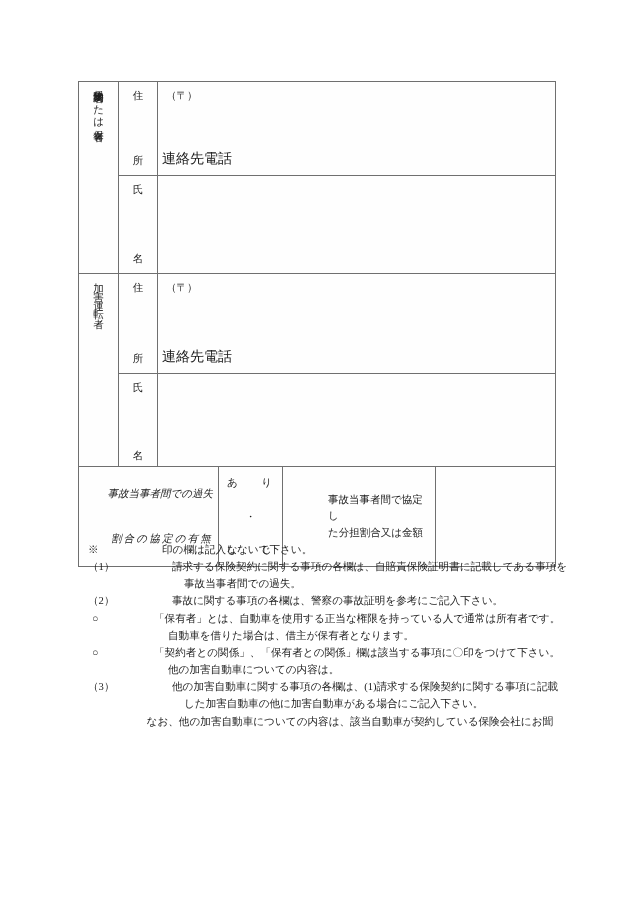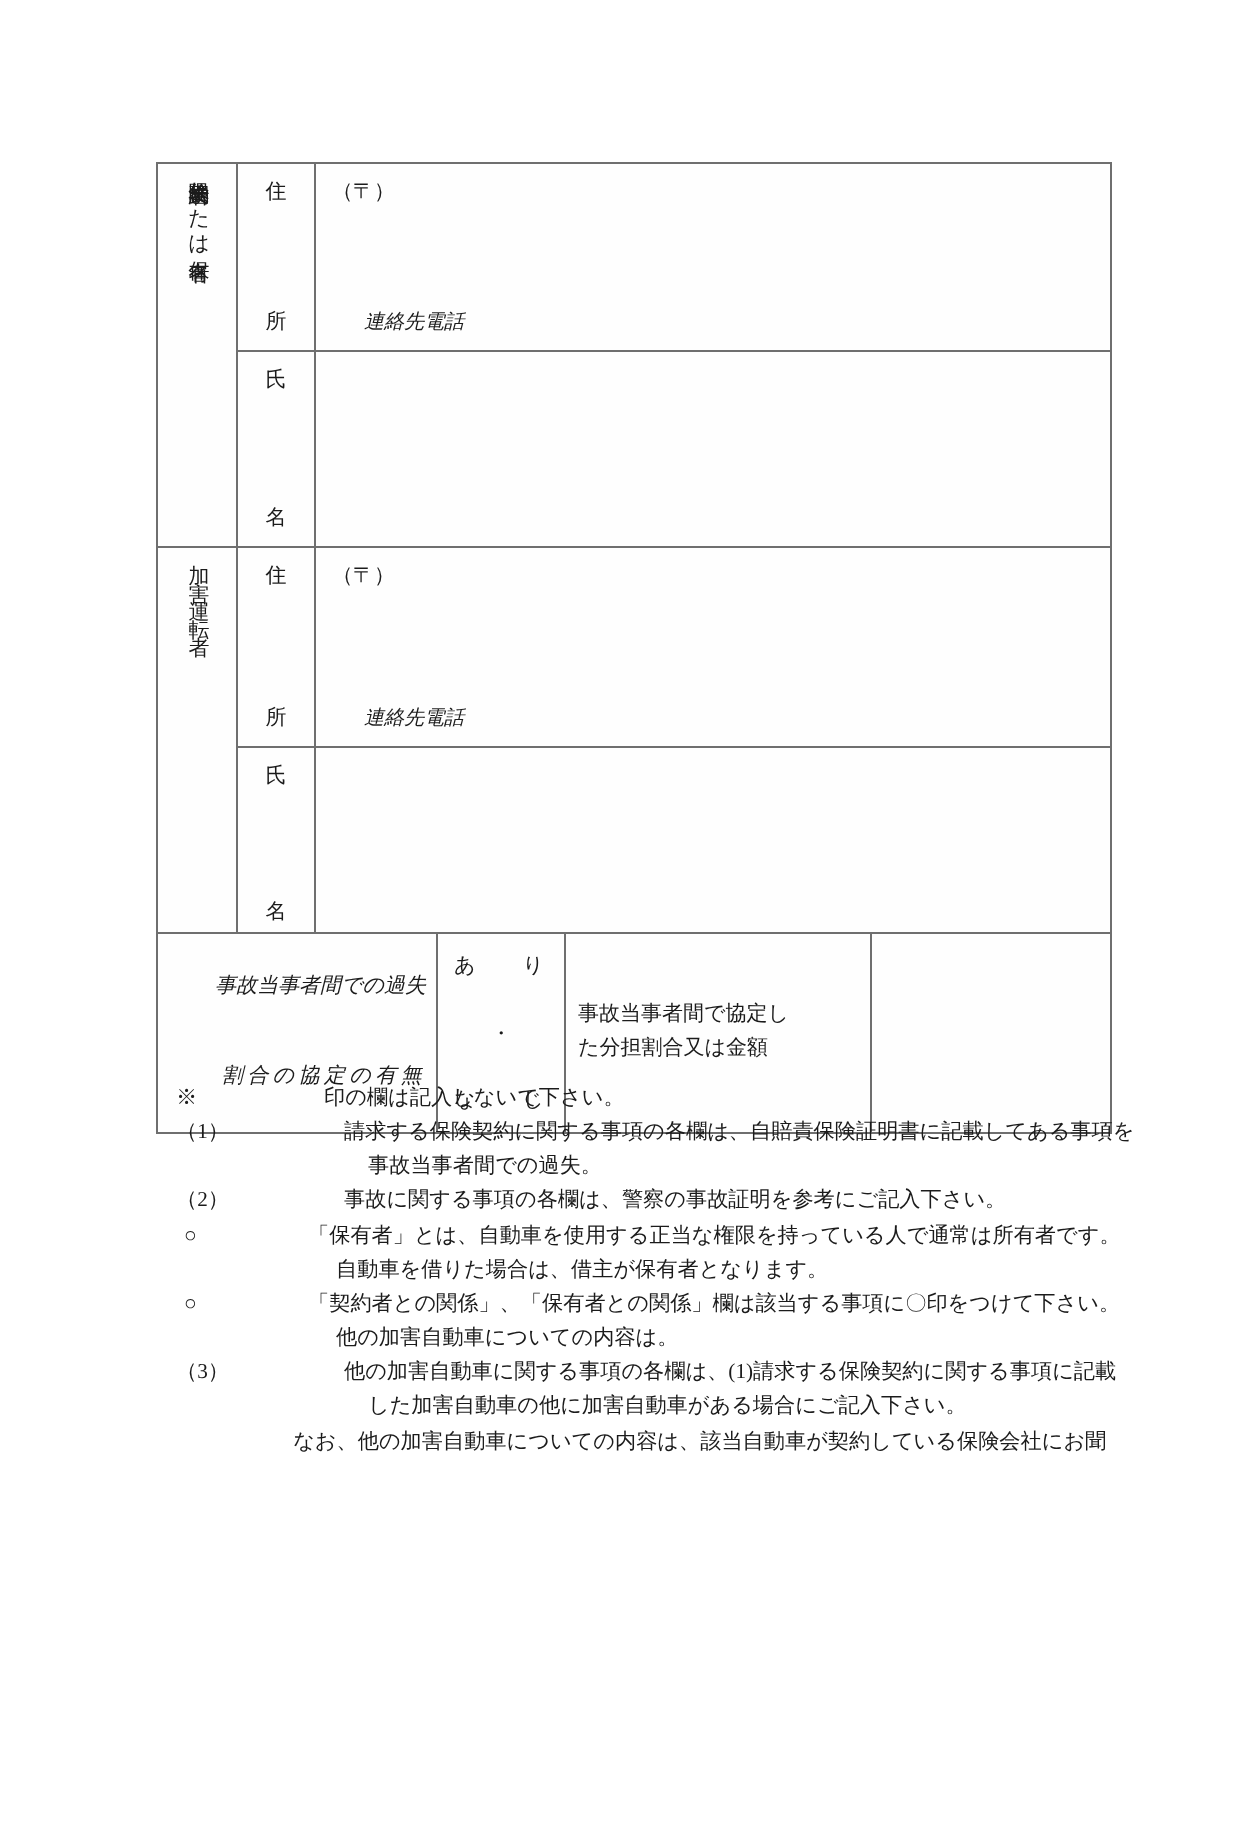--- a/index.html
+++ b/index.html
@@ -76,23 +76,22 @@
   }
   .postal {
     position: absolute;
     top: 7px;
     left: 8px;
     font-size: 10.5px;
   }
   .tel {
     position: absolute;
     bottom: 7px;
-    left: 24px;
-    font-size: 10px;
-    font-style: italic;
+    left: 4px;
+    font-size: 14px;
   }
 
   .row-addr  { height: 93px; }
   .row-name  { height: 97px; }
   .row-addr2 { height: 99px; }
   .row-name2 { height: 96px; }
 
   
   .agree-table {
     position: absolute;
@@ -128,21 +127,21 @@
   .agree-choice .c-dot   { position: absolute; top: 50%; left: 50%;
                            transform: translate(-50%,-50%); font-size: 10px; }
   .agree-choice .c-na-n  { position: absolute; bottom: 9px; left: 8px; }
   .agree-choice .c-na-s  { position: absolute; bottom: 9px; right: 10px; }
 
   .agree-q2 {
     width: 140px;
     padding: 0 6px;
     line-height: 1.55;
   }
-  .agree-q2 span { display: block; }
+  .agree-q2 span { display: block; margin-left: 39px; }
   .agree-answer { }
 
   
   .notes {
     position: absolute;
     left: 88px;
     top: 541px;
     width: 468px;
     font-size: 10.6px;
     line-height: 1.62;

